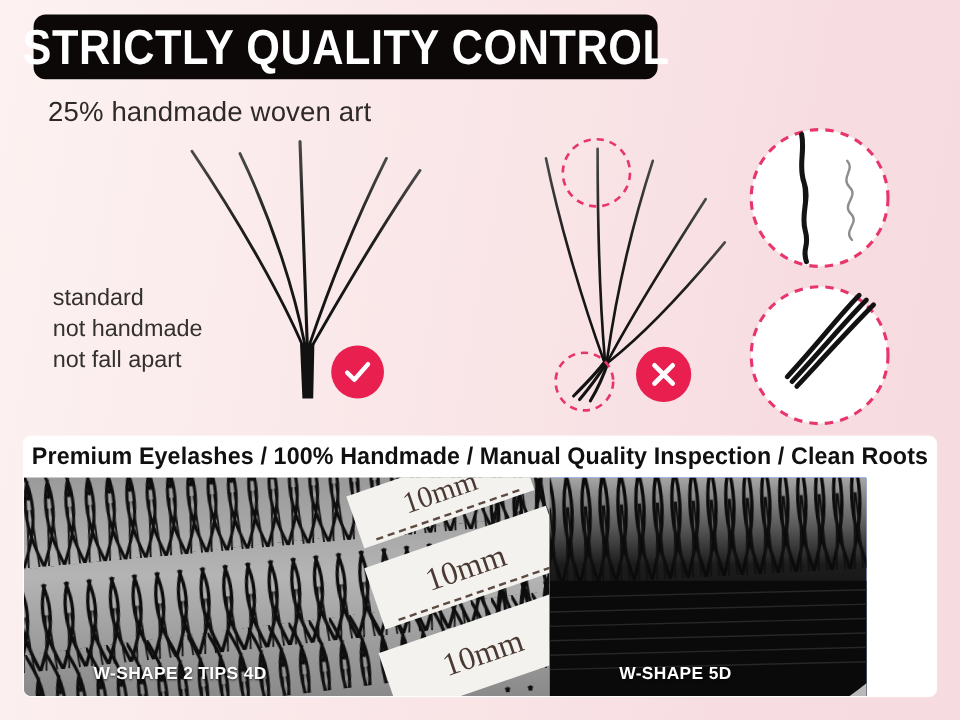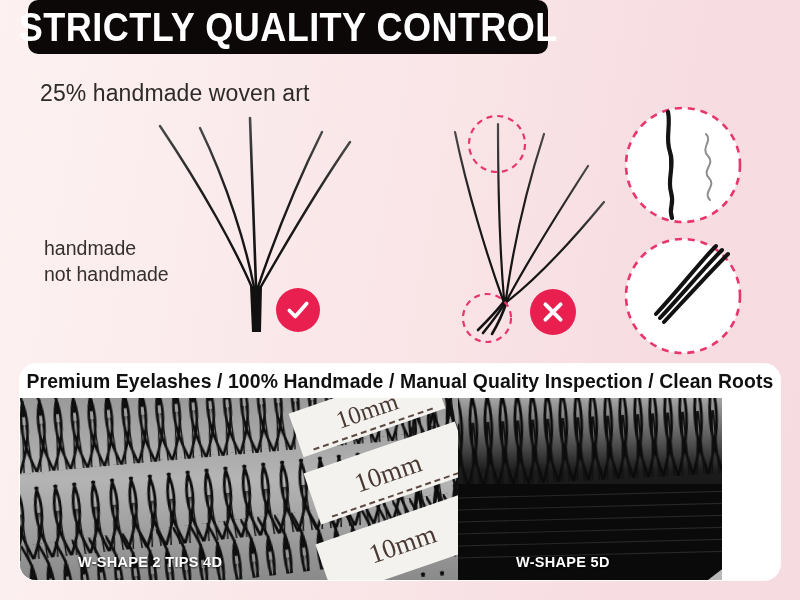--- a/index.html
+++ b/index.html
@@ -9,21 +9,21 @@
     background:#fbeeee;
   }
   #root{
     position:relative;width:800px;height:600px;
     background:linear-gradient(100deg,#fdf2f1 0%,#fbeced 22%,#f9e4e6 55%,#f7dde2 78%,#f6dbe0 100%);
     overflow:hidden;
   }
 
   
   .title-box{
-    position:absolute;left:28px;top:0;width:520px;height:54px;
+    position:absolute;left:28px;top:12px;width:520px;height:54px;
     background:#0c0808;border-radius:10px;
     display:flex;align-items:center;justify-content:center;text-align:right;
   }
   .title-text{
     color:#ffffff;
     font-family:"Liberation Sans Narrow","Liberation Sans",sans-serif;
     font-weight:bold;font-size:41px;letter-spacing:0.5px;
     transform:scaleX(0.88);transform-origin:center;
     white-space:nowrap;line-height:1;
   }
@@ -46,21 +46,21 @@
   }
   .badge-check{left:276px;top:288px;width:44px;height:44px;background:#e81f4f;}
   .badge-x{left:530px;top:289px;width:46px;height:46px;background:#e81f4f;}
 
   
   .illus{position:absolute;left:0;top:0;width:800px;height:600px;pointer-events:none;}
 
   
   .photo-panel{
     position:absolute;left:20px;top:364px;width:760px;height:216px;
-    background:#ffffff;border-radius:16px;
+    background:#ffffff;border-radius:6px;
     box-shadow:0 0 0 1px rgba(255,255,255,0.9);
     overflow:hidden;
   }
   .banner{
     position:absolute;left:0;top:0;width:100%;height:34px;
     display:flex;align-items:center;justify-content:center;
     background:#ffffff;
   }
   .banner-text{
     font-family:"Liberation Sans Narrow","Liberation Sans",sans-serif;
@@ -99,22 +99,23 @@
 <body>
 
 <div id="root">
 
   <div class="title-box">
     <div class="title-text">STRICTLY QUALITY CONTROL</div>
   </div>
   <div class="subtitle">25% handmade woven art</div>
 
   <div class="bullets">
-    <div>handmade</div>
+    <div>standard</div>
     <div>not handmade</div>
+    <div>not fall apart</div>
   </div>
 
   <svg class="illus" viewBox="0 0 800 600">
     <defs>
       <linearGradient id="hairFade" x1="0" y1="1" x2="0" y2="0">
         <stop offset="0%" stop-color="#111111"></stop>
         <stop offset="60%" stop-color="#1d1d1d"></stop>
         <stop offset="100%" stop-color="#4a4a4a"></stop>
       </linearGradient>
     </defs>

